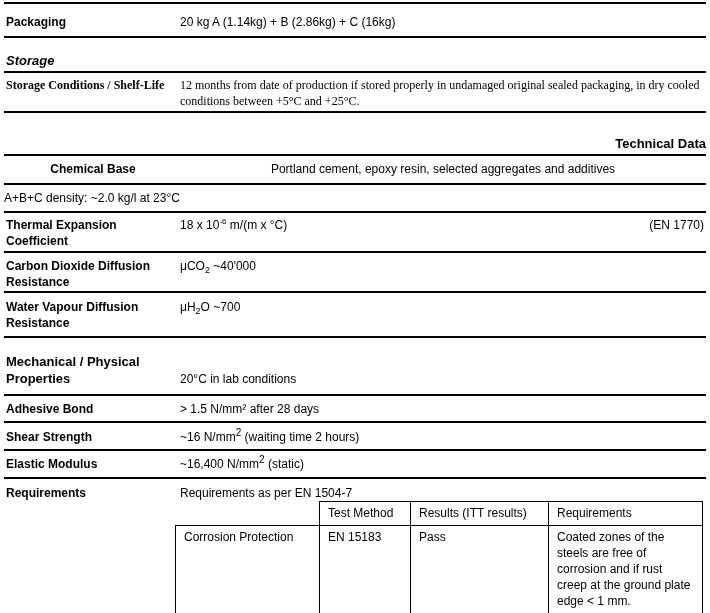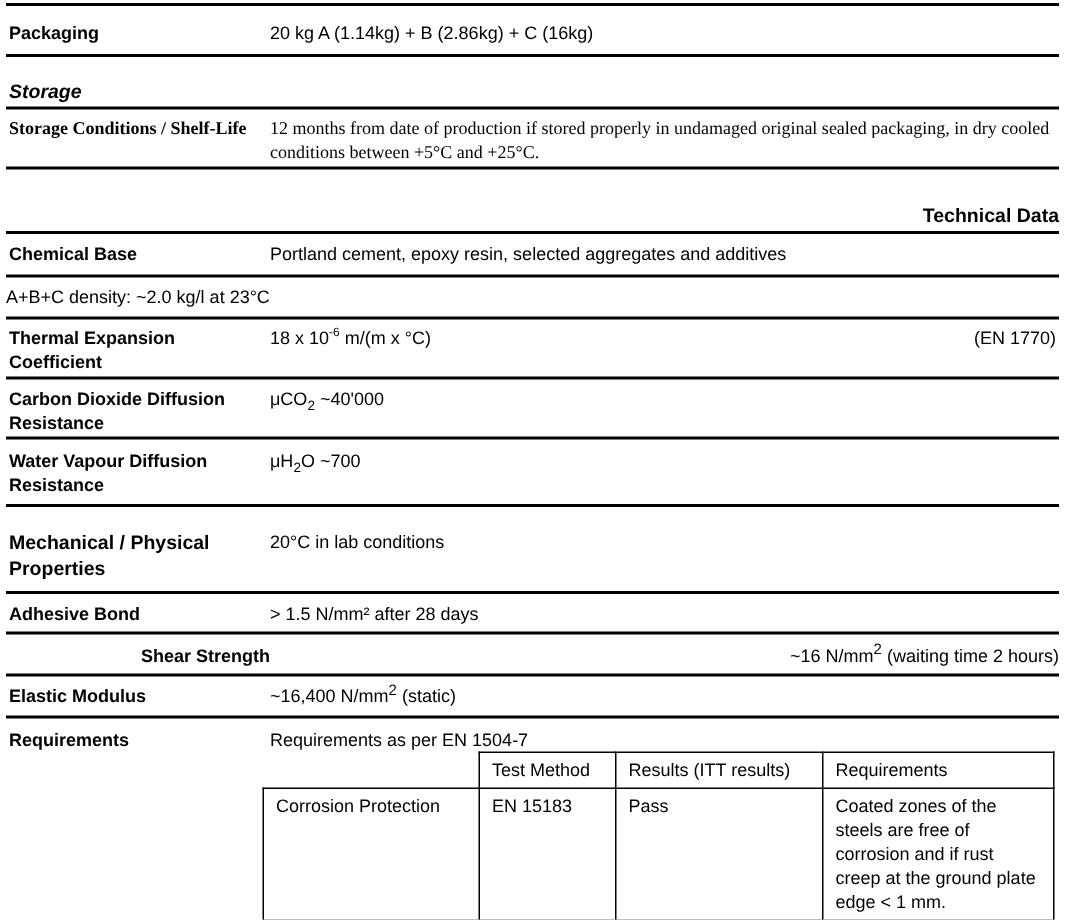--- a/index.html
+++ b/index.html
@@ -17,35 +17,35 @@
   .spec-row .label {
     flex:0 0 176px; width:176px; box-sizing:border-box;
     padding-left:2px; font-weight:bold;
   }
   .spec-row .value { flex:1 1 auto; min-width:0; }
 
   .section-heading {
     font-size:13px; line-height:17px; font-weight:bold; padding-left:2px;
   }
   .section-heading-row .label { font-size:13px; line-height:17px; }
-  .align-end { }
+  .align-end { align-items:flex-end; }
 
   
   #row-packaging        { border-top:2px solid #000; padding:10px 0 6px; }
   #heading-storage      { margin-top:14px; padding-bottom:2px;font-style:italic; }
   #row-storage-conditions { padding:4px 0 2px;font-family:Liberation Serif, serif; }
   #heading-technical    { margin-top:22px; padding-bottom:2px;text-align:right; }
-  #row-chemical-base    { padding:5px 0 6px; }
+  #row-chemical-base    { padding:5px 0 6px;text-align:center; }
   #row-density          { padding:5px 0 5px; }
   #row-thermal          { padding:4px 0 2px; }
   #row-co2              { padding:5px 0 1px; }
   #row-water            { padding:6px 0 5px; }
   #row-mechanical       { margin-top:15px; padding:0 0 7px; }
   #row-adhesive         { padding:5px 0 4px; }
-  #row-shear            { padding:6px 0 4px;text-align:right; }
+  #row-shear            { padding:6px 0 4px; }
   #row-elastic          { padding:5px 0 5px; }
   #row-requirements     { padding:6px 0 0; }
 
   .value-split { display:flex; justify-content:space-between; padding-right:2px; }
 
   sup.sm { font-size:8px; line-height:0; }
   sup.md { font-size:10px; line-height:0; }
   sub.sm { font-size:9px; line-height:0; }
 
   .req-table {

